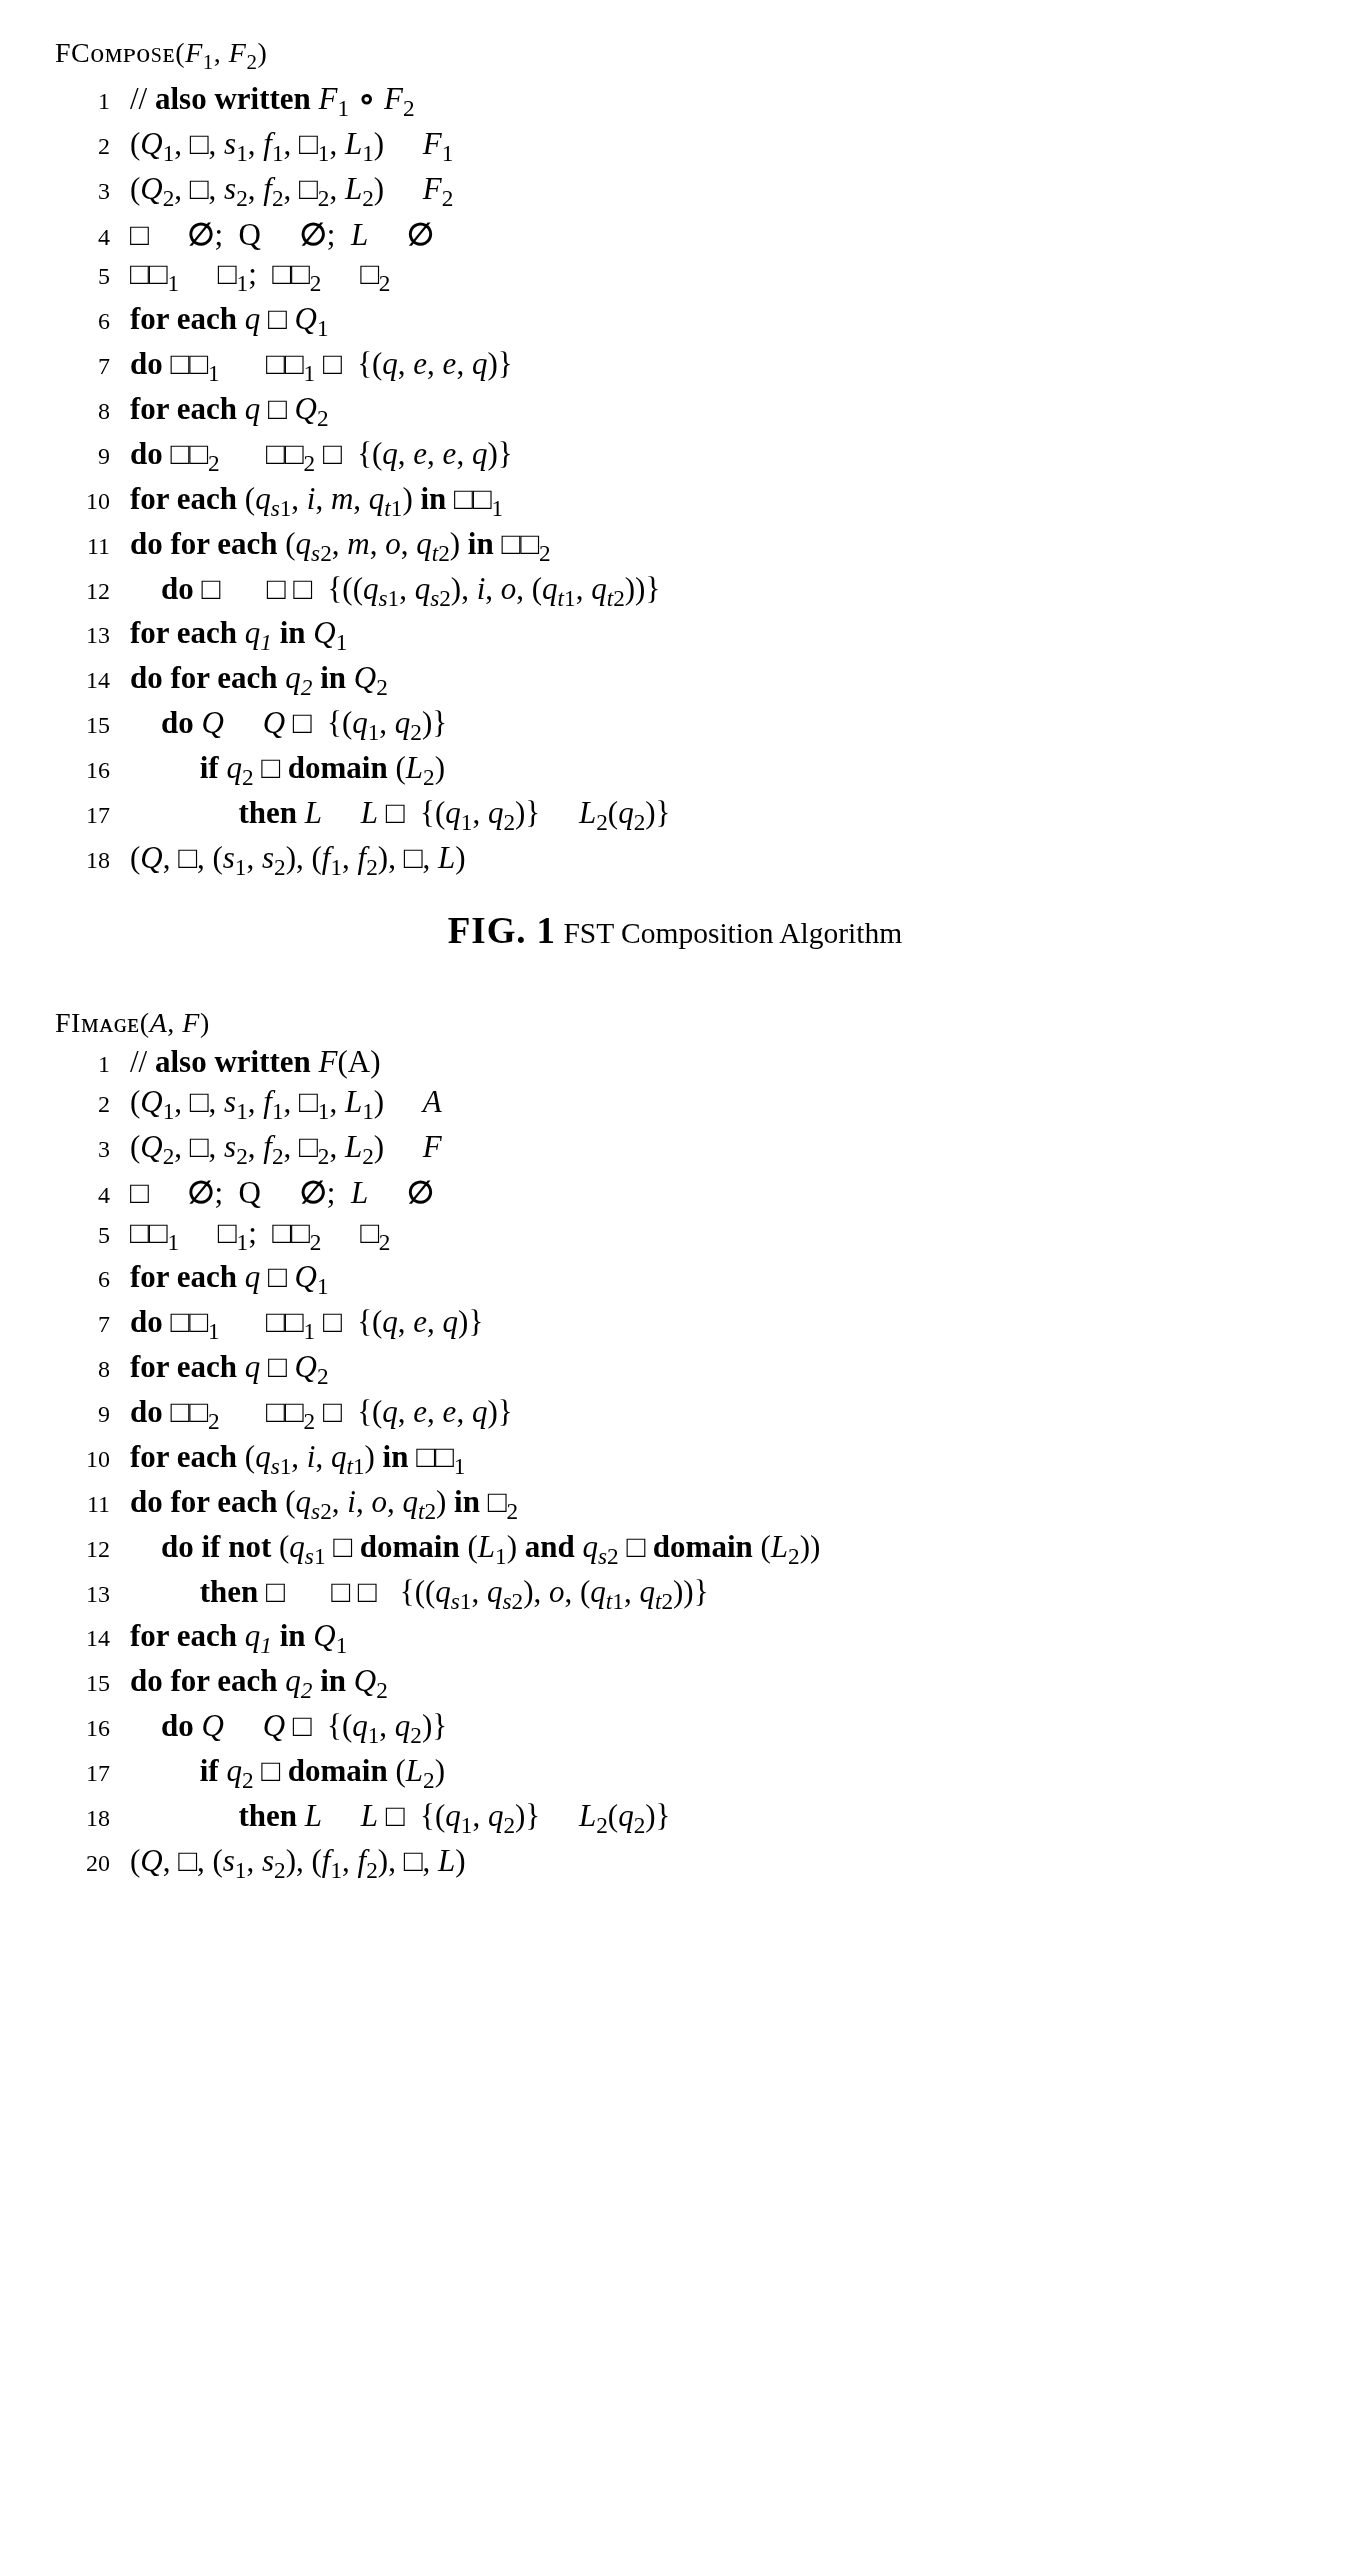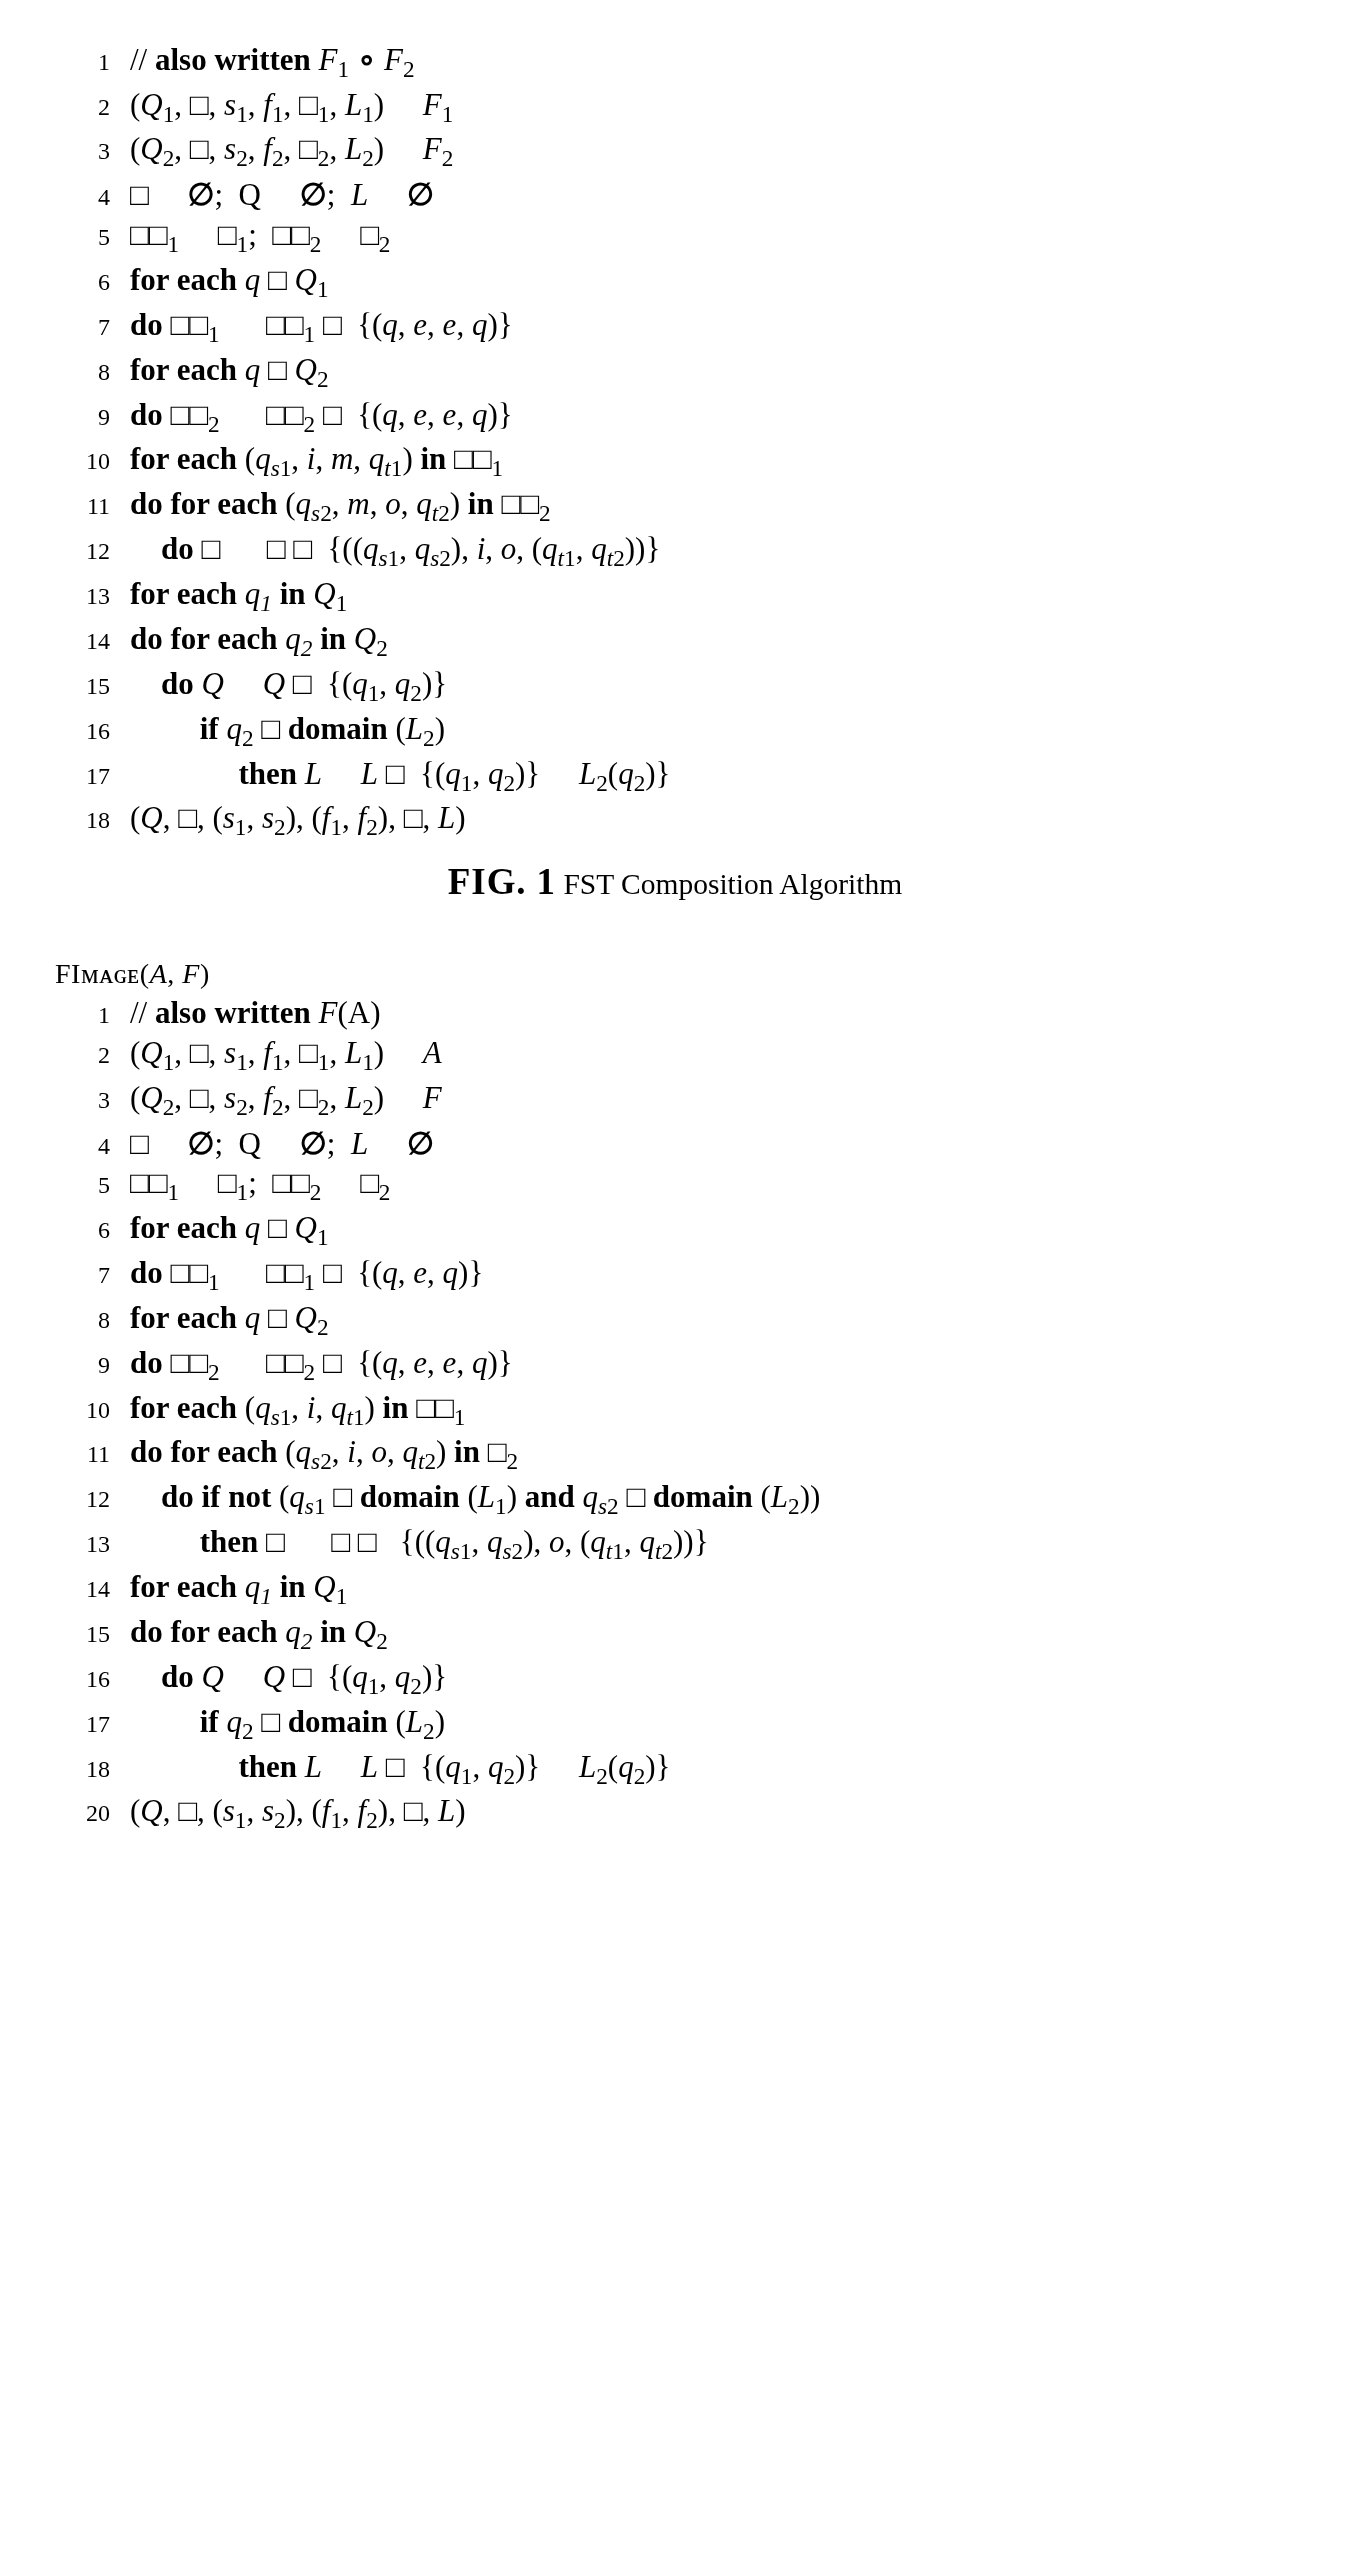--- a/index.html
+++ b/index.html
@@ -28,31 +28,34 @@
   .ln {
     width: 55px;
     text-align: right;
     padding-right: 20px;
     font-size: 24px;
   }
   .code { font-size: 31px; }
   .caption {
     text-align: center;
     font-size: 29.5px;
-    margin-top: 18px;
+    margin-top: 28px;
   }
   .caption .fig { font-weight: bold; font-size: 37px; letter-spacing:0.9px; }
   .sub { font-size: 0.75em; vertical-align: sub; }
   .it { font-style: italic; }
   .bold { font-weight: bold; font-style: normal; }
 </style>
 </head>
 <body>
 
 <div class="algo-block">
+  <div class="algo-title">
+    F<span style="font-variant:normal">C</span>ᴏᴍᴘᴏsᴇ(<span class="it">F</span><span class="sub">1</span>, <span class="it">F</span><span class="sub">2</span>)
+  </div>
 
   <div class="line"><span class="ln">1</span><span class="code">// <span class="bold">also written</span> <span class="it">F</span><span class="sub">1</span> <span class="bold">∘</span> <span class="it">F</span><span class="sub">2</span></span></div>
   <div class="line"><span class="ln">2</span><span class="code">(<span class="it">Q</span><span class="sub">1</span>, □, <span class="it">s</span><span class="sub">1</span>, <span class="it">f</span><span class="sub">1</span>, □<span class="sub">1</span>, <span class="it">L</span><span class="sub">1</span>)     <span class="it">F</span><span class="sub">1</span></span></div>
   <div class="line"><span class="ln">3</span><span class="code">(<span class="it">Q</span><span class="sub">2</span>, □, <span class="it">s</span><span class="sub">2</span>, <span class="it">f</span><span class="sub">2</span>, □<span class="sub">2</span>, <span class="it">L</span><span class="sub">2</span>)     <span class="it">F</span><span class="sub">2</span></span></div>
   <div class="line"><span class="ln">4</span><span class="code">□     <span class="bold">∅</span>;  Q     <span class="bold">∅</span>;  <span class="it">L</span>     <span class="bold">∅</span></span></div>
   <div class="line"><span class="ln">5</span><span class="code">□□<span class="sub">1</span>     □<span class="sub">1</span>;  □□<span class="sub">2</span>     □<span class="sub">2</span></span></div>
   <div class="line"><span class="ln">6</span><span class="code"><span class="bold">for each</span> <span class="it">q</span> □ <span class="it">Q</span><span class="sub">1</span></span></div>
   <div class="line"><span class="ln">7</span><span class="code"><span class="bold">do</span> □□<span class="sub">1</span>      □□<span class="sub">1</span> □  {(<span class="it">q</span>, <span class="it">e</span>, <span class="it">e</span>, <span class="it">q</span>)}</span></div>
   <div class="line"><span class="ln">8</span><span class="code"><span class="bold">for each</span> <span class="it">q</span> □ <span class="it">Q</span><span class="sub">2</span></span></div>
   <div class="line"><span class="ln">9</span><span class="code"><span class="bold">do</span> □□<span class="sub">2</span>      □□<span class="sub">2</span> □  {(<span class="it">q</span>, <span class="it">e</span>, <span class="it">e</span>, <span class="it">q</span>)}</span></div>

